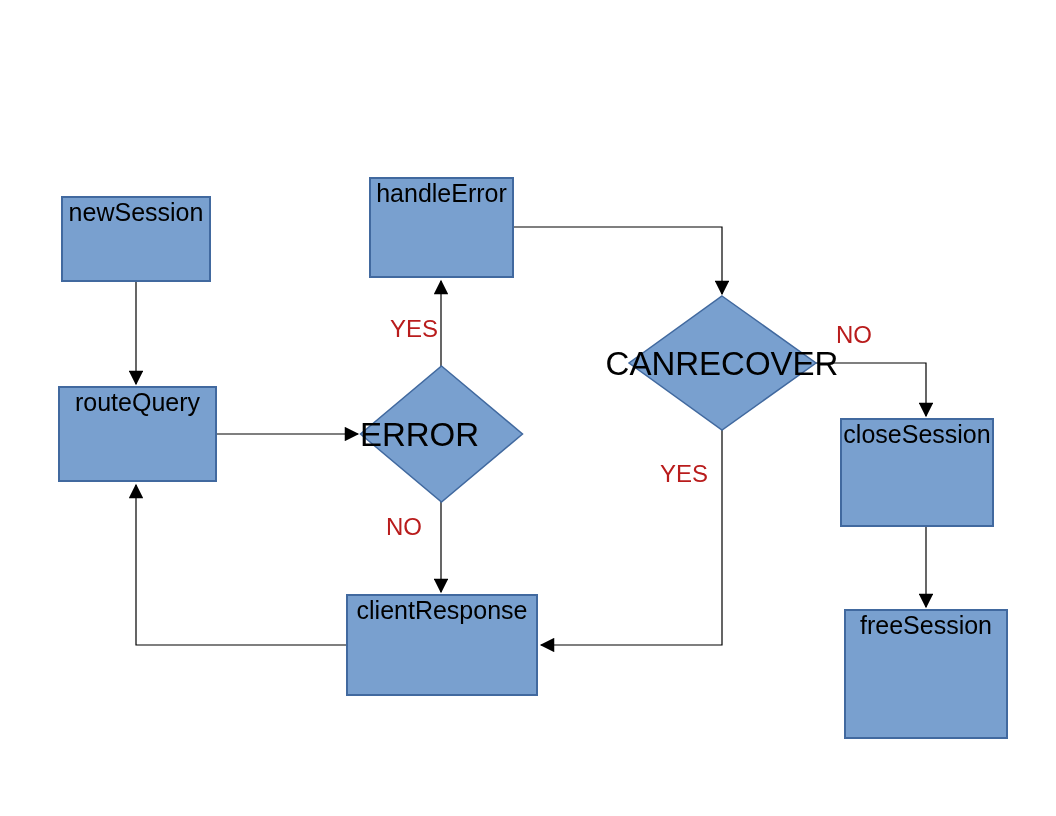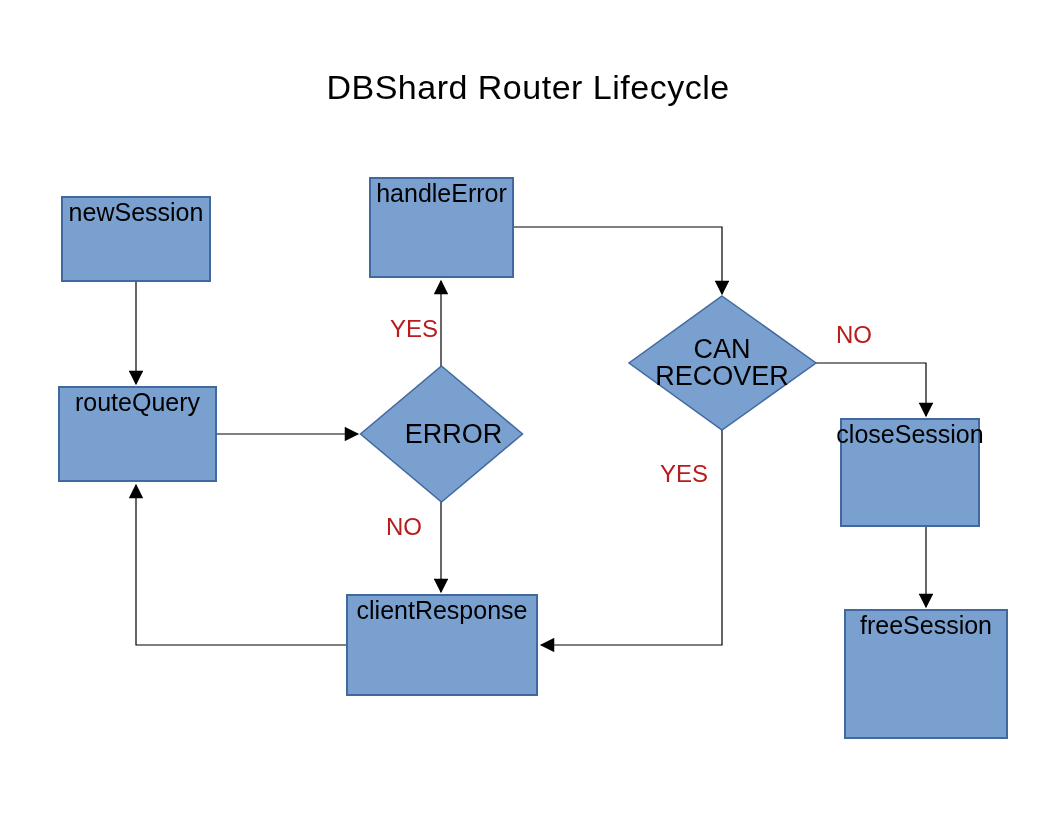--- a/index.html
+++ b/index.html
@@ -44,43 +44,42 @@
     border: 2px solid #41699F;
     display: flex;
     justify-content: center;
     font-size: 25px;
     color: #000000;
     text-align: center;
   }
   .diamond-label {
     position: absolute;
     display: flex;
-    flex-direction: column;
+    flex-direction: row;
     align-items: center;
     justify-content: center;
-    font-size: 27px;
+    font-size: 33px;
     line-height: 27px;
     color: #000000;
     text-align: center;
     pointer-events: none;
   }
   .edge-label {
     position: absolute;
     font-size: 24px;
     line-height: 28px;
     color: #b91c1c;
     white-space: nowrap;
   }
 </style>
 </head>
 <body>
 
 <div class="canvas">
 
-  <div class="diagram-title">DBShard Router Lifecycle</div>
 
   <svg class="edges-layer" width="1056" height="816" viewBox="0 0 1056 816" xmlns="http://www.w3.org/2000/svg">
     <defs>
       <marker id="arrow" viewBox="0 0 10 10" refX="9.2" refY="5" markerWidth="15" markerHeight="12" orient="auto">
         <path d="M0,0 L10,5 L0,10 z" fill="#000000"></path>
       </marker>
     </defs>
 
     <polyline points="136,282 136,384" marker-end="url(#arrow)"></polyline>
     <polyline points="217,434 358,434" marker-end="url(#arrow)"></polyline>
@@ -101,33 +100,33 @@
   </div>
 
   <div class="node-rect" style="left:58px; top:386px; width:159px; height:96px">
     <span>routeQuery</span>
   </div>
 
   <div class="node-rect" style="left:369px; top:177px; width:145px; height:101px">
     <span>handleError</span>
   </div>
 
-  <div class="node-rect" style="left:840px; top:418px; width:140px; height:109px">
+  <div class="node-rect" style="left:840px; top:418px; width:154px; height:109px">
     <span>closeSession</span>
   </div>
 
   <div class="node-rect" style="left:346px; top:594px; width:192px; height:102px">
     <span>clientResponse</span>
   </div>
 
   <div class="node-rect" style="left:844px; top:609px; width:164px; height:130px">
     <span>freeSession</span>
   </div>
 
-  <div class="diamond-label" style="left:393px; top:420px; width:121px; height:28px">
+  <div class="diamond-label" style="left:359px; top:420px; width:121px; height:28px">
     <span>ERROR</span>
   </div>
 
   <div class="diamond-label" style="left:647px; top:336px; width:150px; height:54px">
     <span>CAN</span>
     <span>RECOVER</span>
   </div>
 
   <div class="edge-label" style="left:378px; top:315px; width:60px; text-align:right">YES</div>
 

